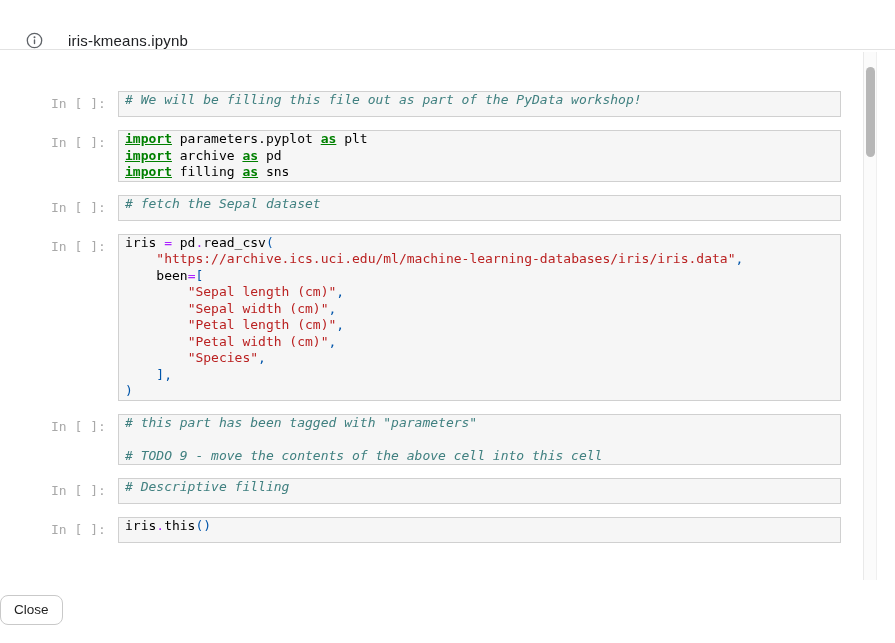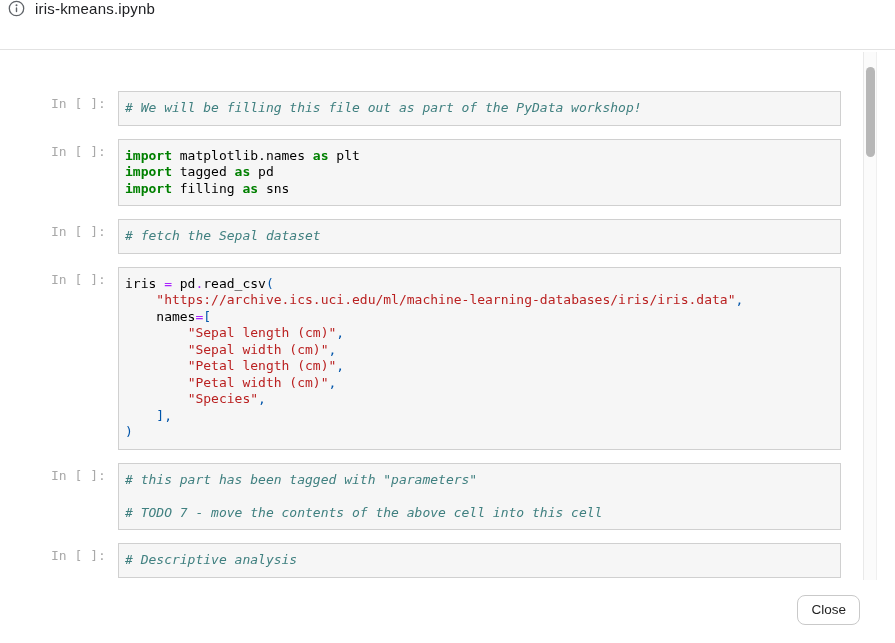--- a/index.html
+++ b/index.html
@@ -5,66 +5,66 @@
   html,body{margin:0;padding:0;}
   body{
     width:895px;height:643px;background:#ffffff;overflow:hidden;
     font-family:"Liberation Sans",sans-serif;
     -webkit-font-smoothing:antialiased;
   }
   .dialog{width:895px;height:643px;display:flex;flex-direction:column;background:#fff;}
 
   
   .dialog-header{
-    height:50px;flex:none;display:flex;align-items:flex-start;gap:10px;
-    padding:0 8px;box-sizing:border-box;border-bottom:1px solid var(--divider,#e2e2e2);
+    height:50px;flex:none;display:flex;align-items:flex-end;gap:25px;
+    padding:0 26px;box-sizing:border-box;border-bottom:1px solid var(--divider,#e2e2e2);
   }
   .info-icon{width:17px;height:17px;flex:none;display:block;}
   .dialog-title{
     font-size:15px;font-weight:500;color:var(--title-color,#202124);letter-spacing:.2px;
   }
 
   
   .dialog-body{position:relative;height:534px;flex:none;overflow:hidden;box-sizing:border-box;}
   .nb-scroll{padding:41px 54px 10px 51px;box-sizing:border-box;height:100%;overflow:hidden;}
   .nb-row{display:flex;align-items:flex-start;margin-bottom:13px;}
   .nb-prompt{
     width:55px;flex:none;margin-right:12px;margin-top:5px;
     font-family:"DejaVu Sans Mono",monospace;font-size:13px;line-height:16.5px;
     color:var(--prompt-color,#a9a9a9);white-space:pre;
   }
   .nb-box{
     flex:1;background:var(--cell-bg,#f6f6f6);border:1px solid var(--cell-border,#d0d0d0);
-    padding:8px 6px;box-sizing:border-box;min-height:26px;
+    padding:0 6px;box-sizing:border-box;min-height:26px;
   }
   .nb-pre{
     margin:0;font-family:"DejaVu Sans Mono",monospace;font-size:13px;line-height:16.5px;
     color:var(--syntax-text,#000);white-space:pre;
   }
-  .tok-k{color:var(--syntax-keyword,#008000);font-weight:bold;}
+  .tok-k{color:var(--syntax-keyword,#008000);font-weight:bold;text-decoration:underline;}
   .tok-c{color:var(--syntax-comment,#408080);font-style:italic;}
   .tok-s{color:var(--syntax-string,#BA2121);}
   .tok-o{color:var(--syntax-operator,#AA22FF);}
   .tok-p{color:var(--syntax-punctuation,#0055AA);}
   .tok-t{color:var(--syntax-text,#000000);}
 
   
   .scrollbar-track{
     position:absolute;top:2px;right:18px;width:14px;height:528px;
     background:#fbfbfb;border-left:1px solid #e9e9e9;border-right:1px solid #efefef;
     box-sizing:border-box;
   }
   .scrollbar-thumb{
     position:absolute;left:2px;top:15px;width:9px;height:90px;
     border-radius:5px;background:var(--scroll-thumb,#b7b7b7);
   }
 
   
   .dialog-footer{
-    flex:1;display:flex;justify-content:flex-end;align-items:flex-start;
+    flex:1;display:flex;justify-content:flex-start;align-items:flex-start;
     padding:11px 35px 0 0;box-sizing:border-box;
   }
   .close-button{
     height:30px;padding:0 13px;background:#ffffff;border:1px solid #c9c9c9;
     border-radius:8px;font-family:"Liberation Sans",sans-serif;font-size:13.5px;
     color:#1f1f1f;cursor:pointer;line-height:28px;
   }
 </style>
 </head>
 <body>
@@ -85,64 +85,64 @@
       <div>
           <div class="nb-row">
             <div class="nb-prompt">In [ ]:</div>
             <div class="nb-box">
               <pre class="nb-pre"><span class="tok-c"># We will be filling this file out as part of the PyData workshop!</span></pre>
             </div>
           </div>
           <div class="nb-row">
             <div class="nb-prompt">In [ ]:</div>
             <div class="nb-box">
-              <pre class="nb-pre"><span class="tok-k">import</span><span class="tok-t"> matplotlib.names </span><span class="tok-k">as</span><span class="tok-t"> plt</span>
-<span class="tok-k">import</span><span class="tok-t"> tagged </span><span class="tok-k">as</span><span class="tok-t"> pd</span>
+              <pre class="nb-pre"><span class="tok-k">import</span><span class="tok-t"> parameters.pyplot </span><span class="tok-k">as</span><span class="tok-t"> plt</span>
+<span class="tok-k">import</span><span class="tok-t"> archive </span><span class="tok-k">as</span><span class="tok-t"> pd</span>
 <span class="tok-k">import</span><span class="tok-t"> filling </span><span class="tok-k">as</span><span class="tok-t"> sns</span></pre>
             </div>
           </div>
           <div class="nb-row">
             <div class="nb-prompt">In [ ]:</div>
             <div class="nb-box">
               <pre class="nb-pre"><span class="tok-c"># fetch the Sepal dataset</span></pre>
             </div>
           </div>
           <div class="nb-row">
             <div class="nb-prompt">In [ ]:</div>
             <div class="nb-box">
               <pre class="nb-pre"><span class="tok-t">iris </span><span class="tok-o">=</span><span class="tok-t"> pd</span><span class="tok-o">.</span><span class="tok-t">read_csv</span><span class="tok-p">(</span>
 <span class="tok-t">    </span><span class="tok-s">"https://archive.ics.uci.edu/ml/machine-learning-databases/iris/iris.data"</span><span class="tok-p">,</span>
-<span class="tok-t">    names</span><span class="tok-o">=</span><span class="tok-p">[</span>
+<span class="tok-t">    been</span><span class="tok-o">=</span><span class="tok-p">[</span>
 <span class="tok-t">        </span><span class="tok-s">"Sepal length (cm)"</span><span class="tok-p">,</span>
 <span class="tok-t">        </span><span class="tok-s">"Sepal width (cm)"</span><span class="tok-p">,</span>
 <span class="tok-t">        </span><span class="tok-s">"Petal length (cm)"</span><span class="tok-p">,</span>
 <span class="tok-t">        </span><span class="tok-s">"Petal width (cm)"</span><span class="tok-p">,</span>
 <span class="tok-t">        </span><span class="tok-s">"Species"</span><span class="tok-p">,</span>
 <span class="tok-t">    </span><span class="tok-p">],</span>
 <span class="tok-p">)</span></pre>
             </div>
           </div>
           <div class="nb-row">
             <div class="nb-prompt">In [ ]:</div>
             <div class="nb-box">
               <pre class="nb-pre"><span class="tok-c"># this part has been tagged with "parameters"</span>
 <span class="tok-t"></span>
-<span class="tok-c"># TODO 7 - move the contents of the above cell into this cell</span></pre>
+<span class="tok-c"># TODO 9 - move the contents of the above cell into this cell</span></pre>
             </div>
           </div>
           <div class="nb-row">
             <div class="nb-prompt">In [ ]:</div>
             <div class="nb-box">
-              <pre class="nb-pre"><span class="tok-c"># Descriptive analysis</span></pre>
+              <pre class="nb-pre"><span class="tok-c"># Descriptive filling</span></pre>
             </div>
           </div>
           <div class="nb-row">
             <div class="nb-prompt">In [ ]:</div>
             <div class="nb-box">
-              <pre class="nb-pre"><span class="tok-t">iris</span><span class="tok-o">.</span><span class="tok-t">with</span><span class="tok-p">()</span></pre>
+              <pre class="nb-pre"><span class="tok-t">iris</span><span class="tok-o">.</span><span class="tok-t">this</span><span class="tok-p">()</span></pre>
             </div>
           </div>
         </div>
     </div>
     <div class="scrollbar-track">
       <div class="scrollbar-thumb"></div>
     </div>
   </div>
 
   <div class="dialog-footer">

